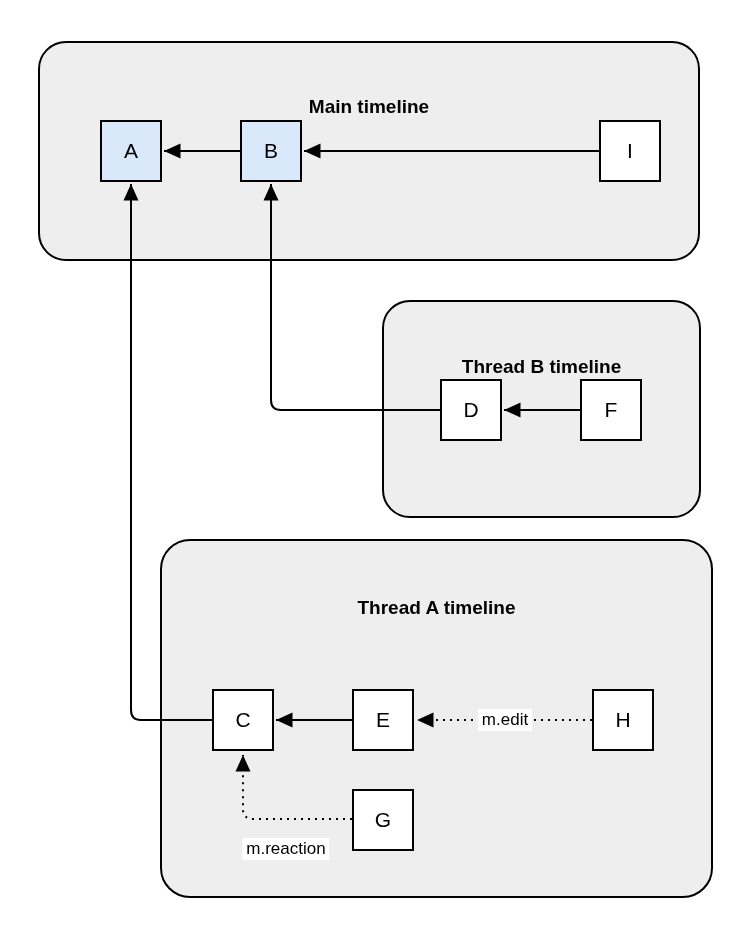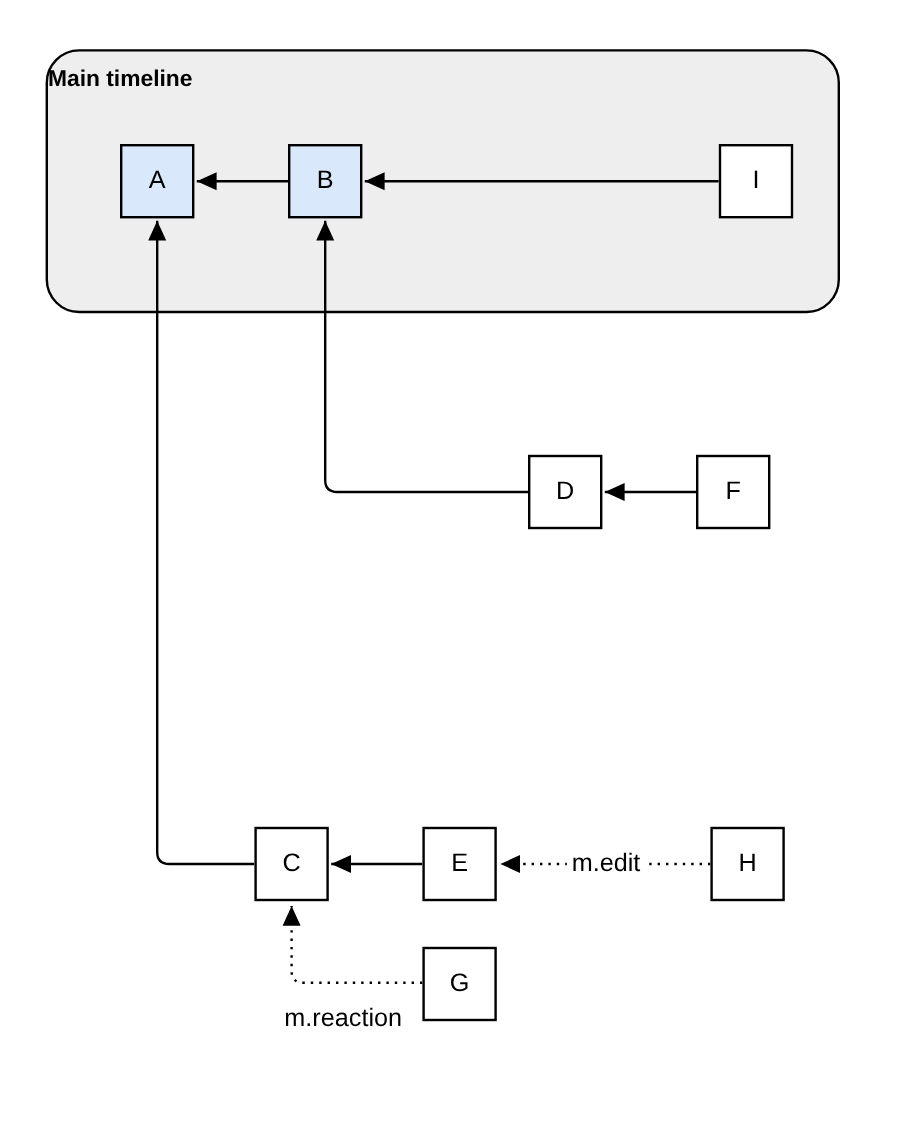--- a/index.html
+++ b/index.html
@@ -13,24 +13,25 @@
   .group{
     position:absolute;
     background:#eeeeee;
     border:2px solid #000000;
     border-radius:28px;
     box-sizing:border-box;
   }
   .group-title{
     position:absolute;
     left:0;right:0;
-    text-align:left;
+    text-align:center;
     font-weight:bold;
     font-size:19px;
     color:#000000;
+    margin-top:40px;
   }
   .node{
     position:absolute;
     width:62px;height:62px;
     border:2px solid #000000;
     box-sizing:border-box;
     display:flex;align-items:center;justify-content:center;
     font-size:21px;
     color:#000000;
     background:#ffffff;
@@ -40,35 +41,41 @@
     position:absolute;left:0;top:0;width:756px;height:942px;
     pointer-events:none;
   }
   .edge{fill:none;stroke:#000000;stroke-width:2;}
   .edge-dotted{stroke-dasharray:2 5;}
   .edge-label{
     position:absolute;
     transform:translate(-50%,-50%);
     background:#ffffff;
     padding:1px 4px;
-    font-size:21px;
+    font-size:17px;
     color:#000000;
     white-space:nowrap;
   }
 </style>
 </head>
 <body>
 
 <div class="canvas">
 
   <div class="group" style="left:38px;top:41px;width:662px;height:220px;">
     <div class="group-title" style="top:13px;">Main timeline</div>
   </div>
 
+  <div class="group" style="left:382px;top:300px;width:319px;height:218px;">
+    <div class="group-title" style="top:14px;">Thread B timeline</div>
+  </div>
 
+  <div class="group" style="left:160px;top:539px;width:553px;height:359px;border-radius:30px;">
+    <div class="group-title" style="top:16px;">Thread A timeline</div>
+  </div>
 
   <svg class="edges-layer" width="756" height="942" viewBox="0 0 756 942">
     <defs>
       <marker id="arrow" viewBox="0 0 12 12" refX="11" refY="6" markerWidth="9" markerHeight="9" orient="auto-start-reverse">
         <path d="M0,1 L11,6 L0,11 Z" fill="#000000"></path>
       </marker>
     </defs>
 
     <path class="edge" d="M 240 151 L 164 151" marker-end="url(#arrow)"></path>
 

